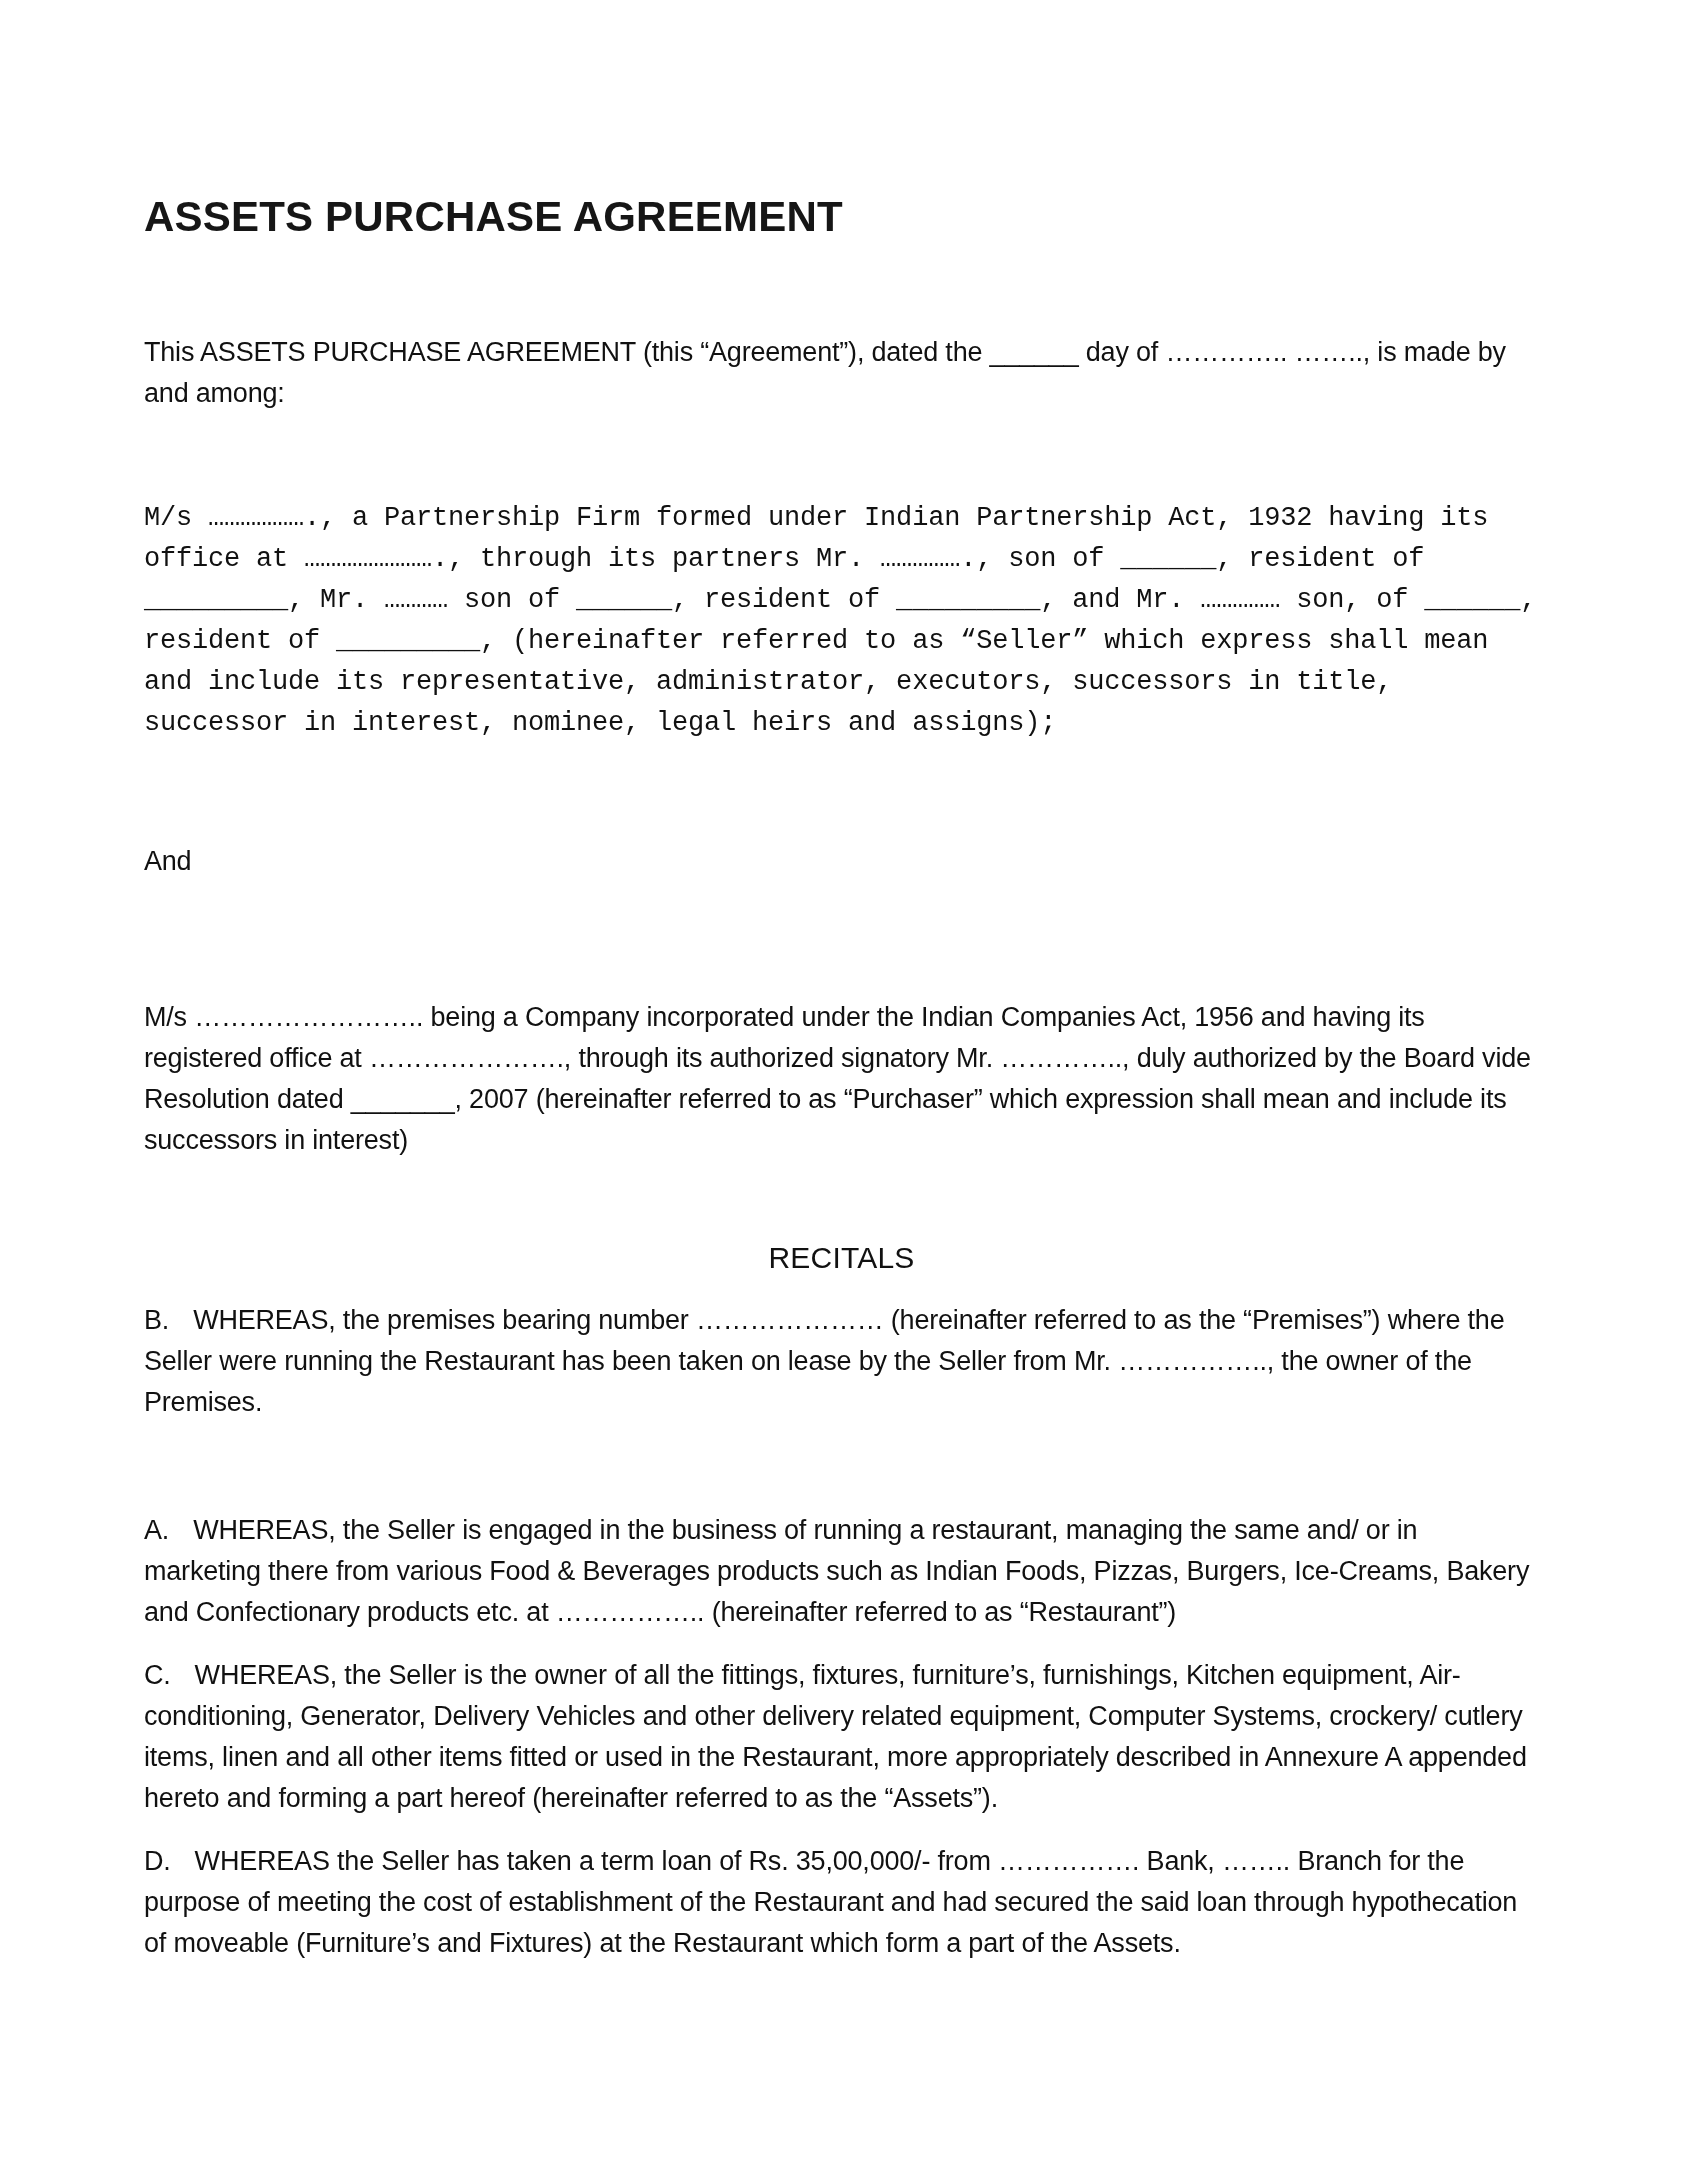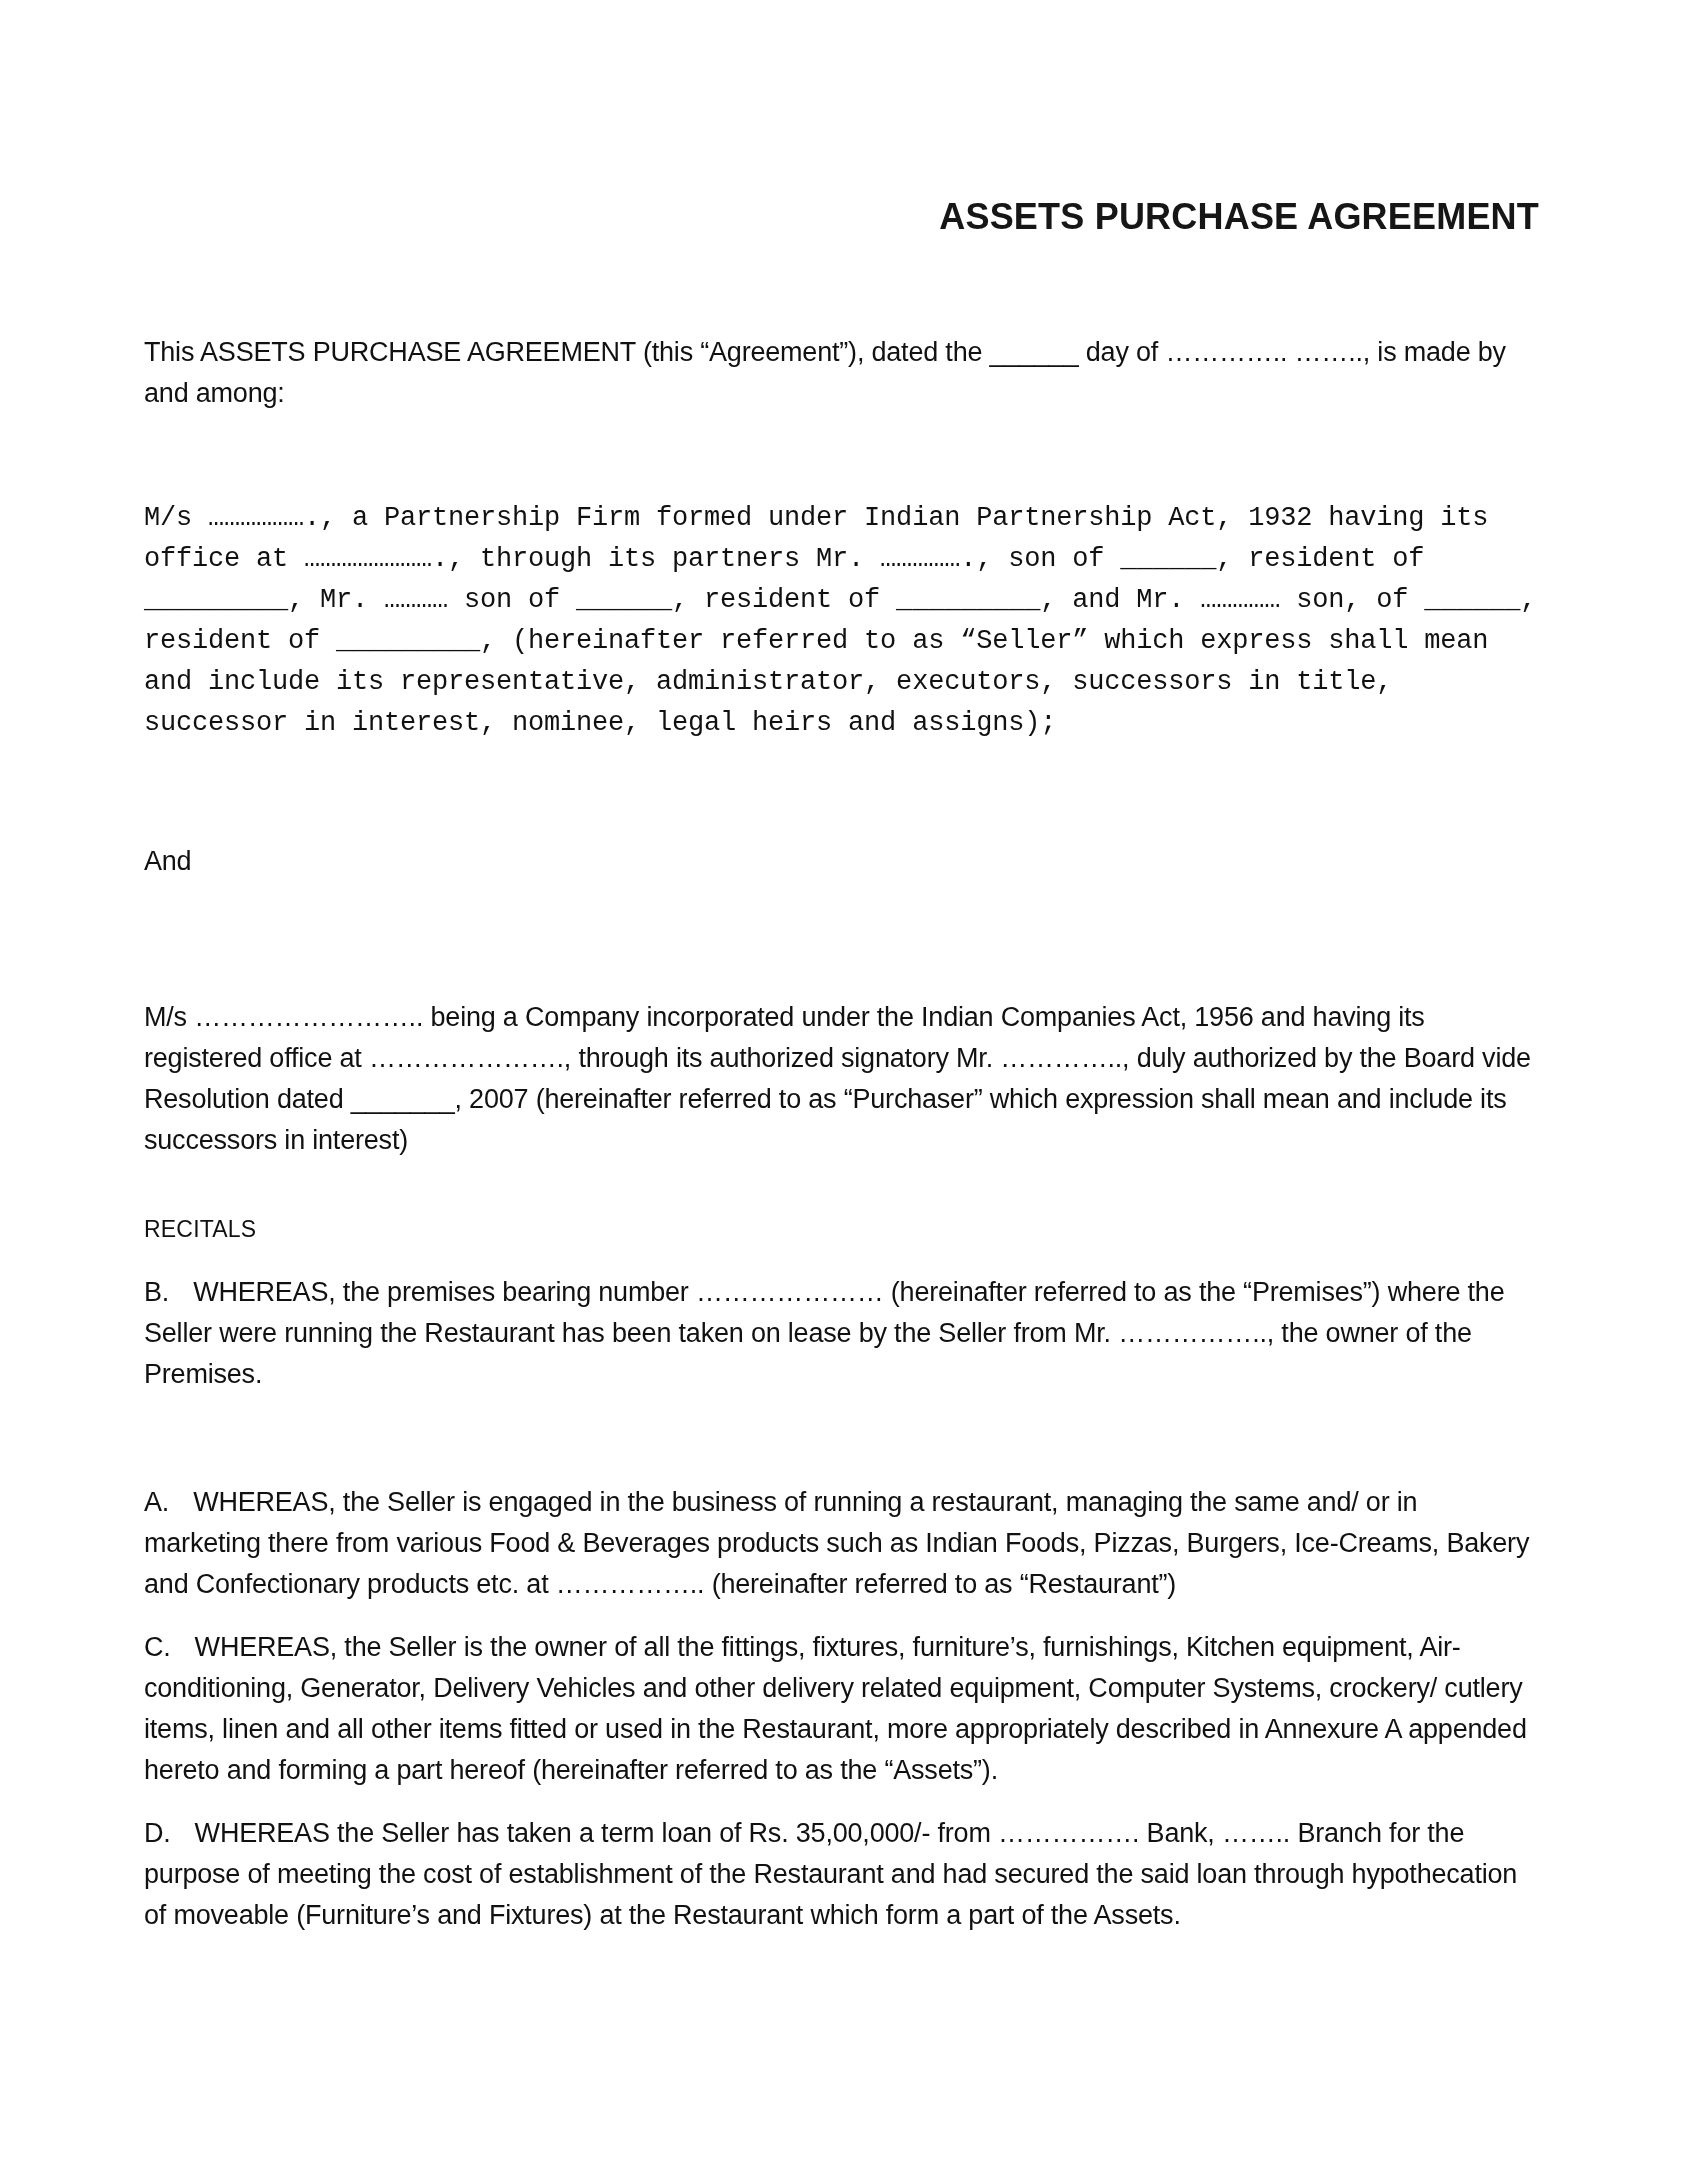--- a/index.html
+++ b/index.html
@@ -17,45 +17,45 @@
   .page {
     box-sizing: border-box;
     width: 1683px;
     height: 2178px;
     padding: 0 144px;
     background: #ffffff;
     overflow: hidden;
   }
   .doc-title {
     margin: 194px 0 0 0;
-    font-size: 36px;
+    font-size: 42px;
     line-height: 45px;
     font-weight: 600;
     letter-spacing: 0.2px;
     color: #161616;
-    text-align: right;
   }
   .para {
     margin: 0;
     font-size: 27px;
     line-height: 41px;
     letter-spacing: -0.2px;
     font-weight: 400;
     text-align: left;
   }
   .intro        { margin-top: 93px; }
   .party-seller { margin-top: 84px; font-family: Liberation Mono, monospace; }
   .connector    { margin-top: 97px; }
   .party-buyer  { margin-top: 115px; }
   .recitals-heading {
-    margin-top: 48px;
-    font-size: 23px;
+    margin-top: 76px;
+    font-size: 30px;
     line-height: 41px;
     font-weight: 400;
     letter-spacing: 0.2px;
+    text-align: center;
   }
   .recital-first { margin-top: 87px; }
   .recital-next  { margin-top: 22px; }
   .recital-label { margin-right: 24px; }
 </style>
 </head>
 <body>
 
 <div class="page">
 

